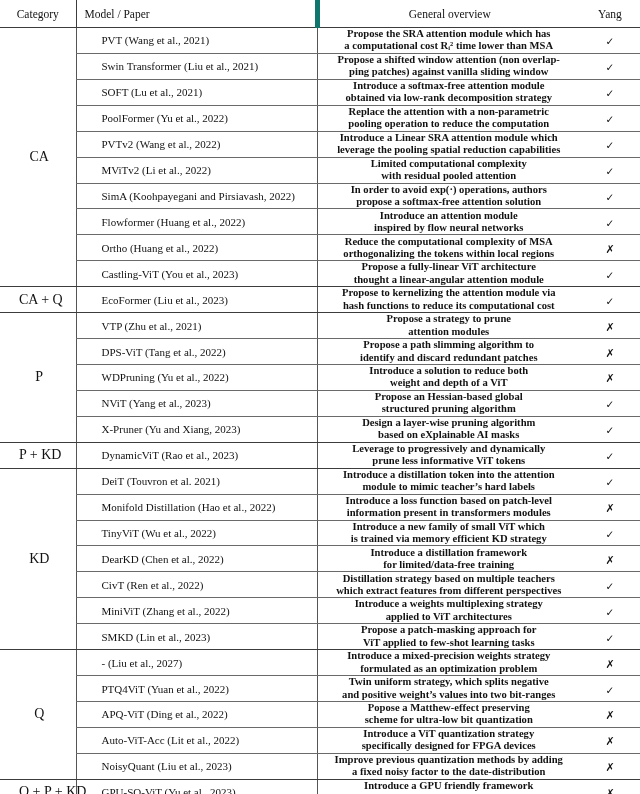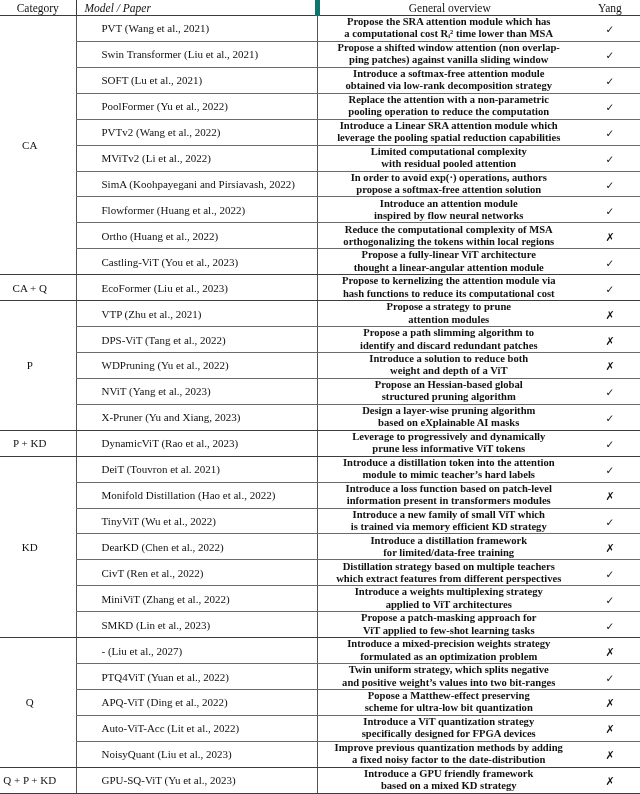--- a/index.html
+++ b/index.html
@@ -21,38 +21,39 @@
   col.c-model { width: 241px; }
   col.c-ov { width: 263px; }
   col.c-code { width: 60px; }
 
   th, td {
     padding: 0;
     vertical-align: middle;
     font-weight: normal;
   }
   thead th {
-    height: 15px;
+    height: 27px;
     font-size: 11.5px;
     border-bottom: 1px solid #3c3c3c;
     white-space: nowrap;
   }
   th.h-cat { text-align: center; }
-  th.h-model { text-align: left; padding-left: 8px; border-left: 1px solid #3c3c3c; font-style: italic; }
+  th.h-model { text-align: left; padding-left: 8px; border-left: 1px solid #3c3c3c; }
   th.h-ov { text-align: center; border-left: 5px solid #0f766e; }
   th.h-code { text-align: center; }
 
   tbody tr { height: 25.93px; }
 
   td.cat {
     text-align: center;
-    font-size: 11px;
+    font-size: 14px;
     padding-right: 16px;
     border-bottom: 1px solid #3c3c3c;
     white-space: nowrap;
+    padding-left: 19px;
   }
   td.model {
     font-size: 11px;
     text-align: left;
     padding-left: 25px;
     border-left: 1px solid #555;
     border-right: 1px solid #555;
     border-bottom: 1px solid #6a6a6a;
     white-space: nowrap;
     overflow: hidden;

